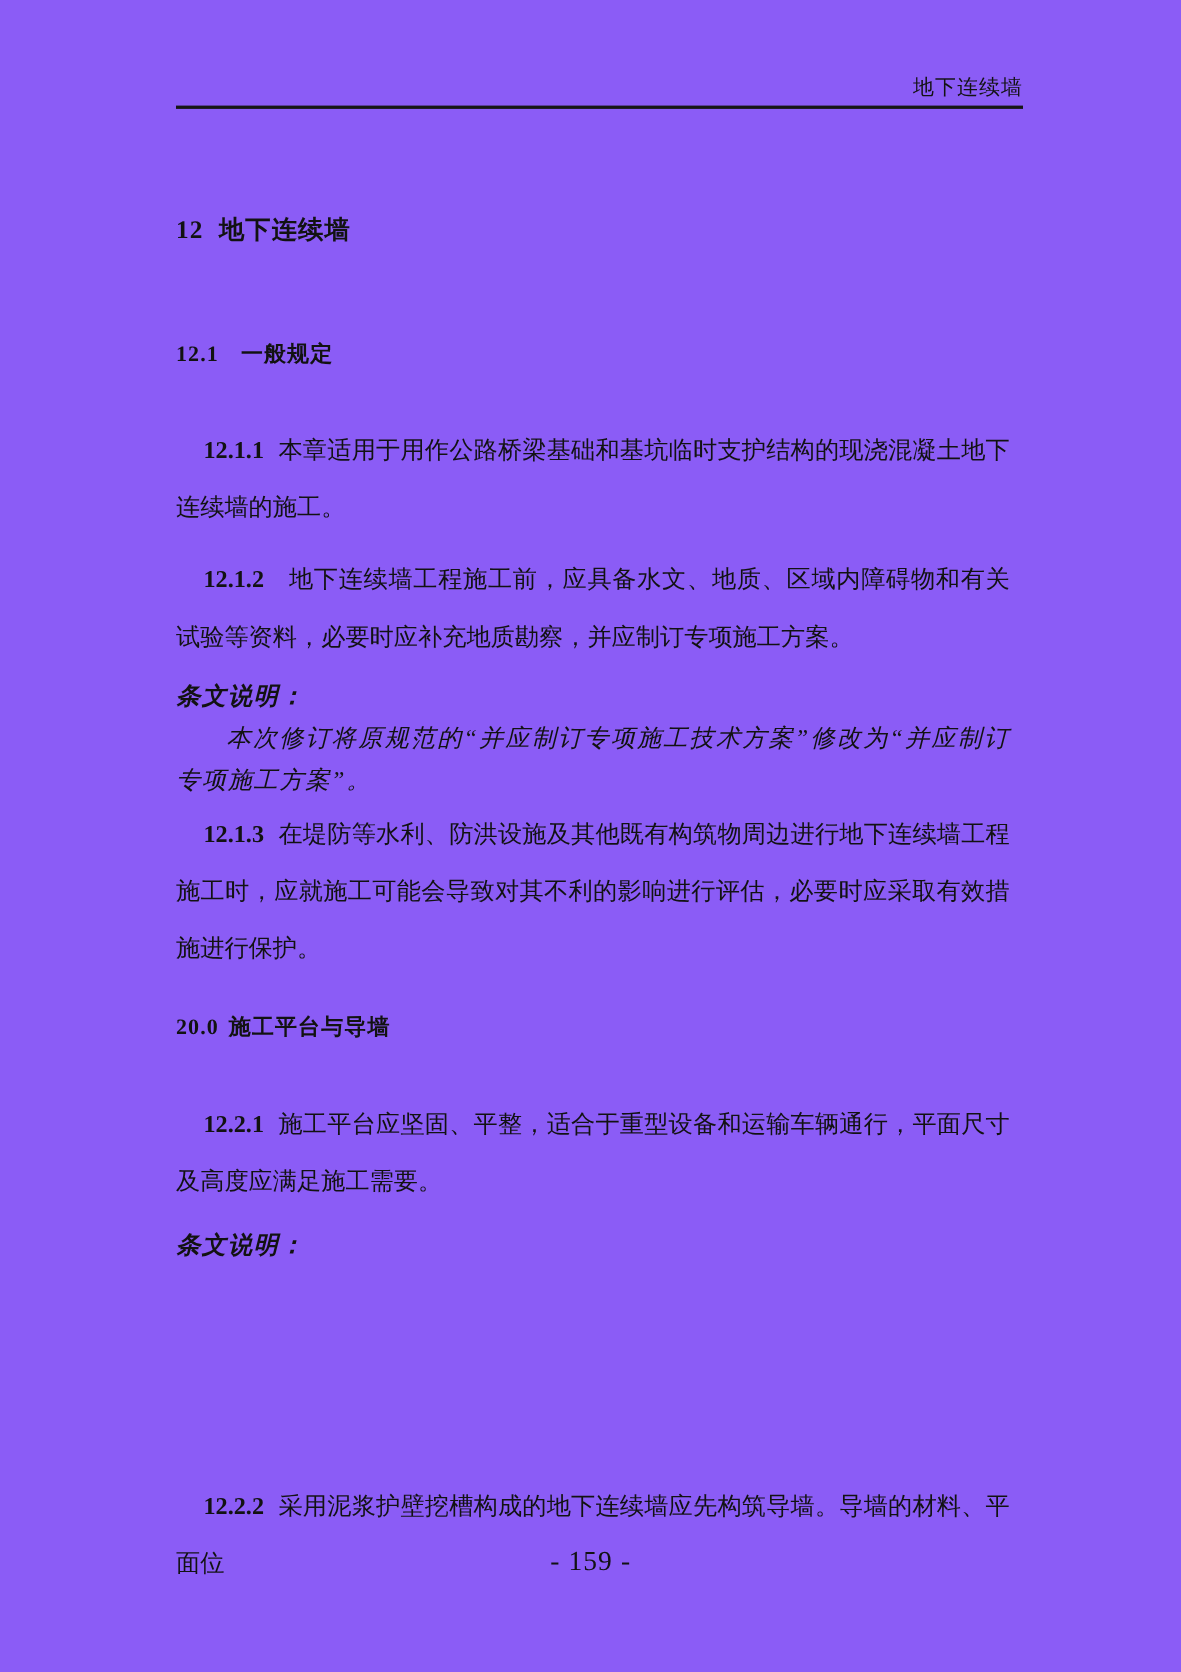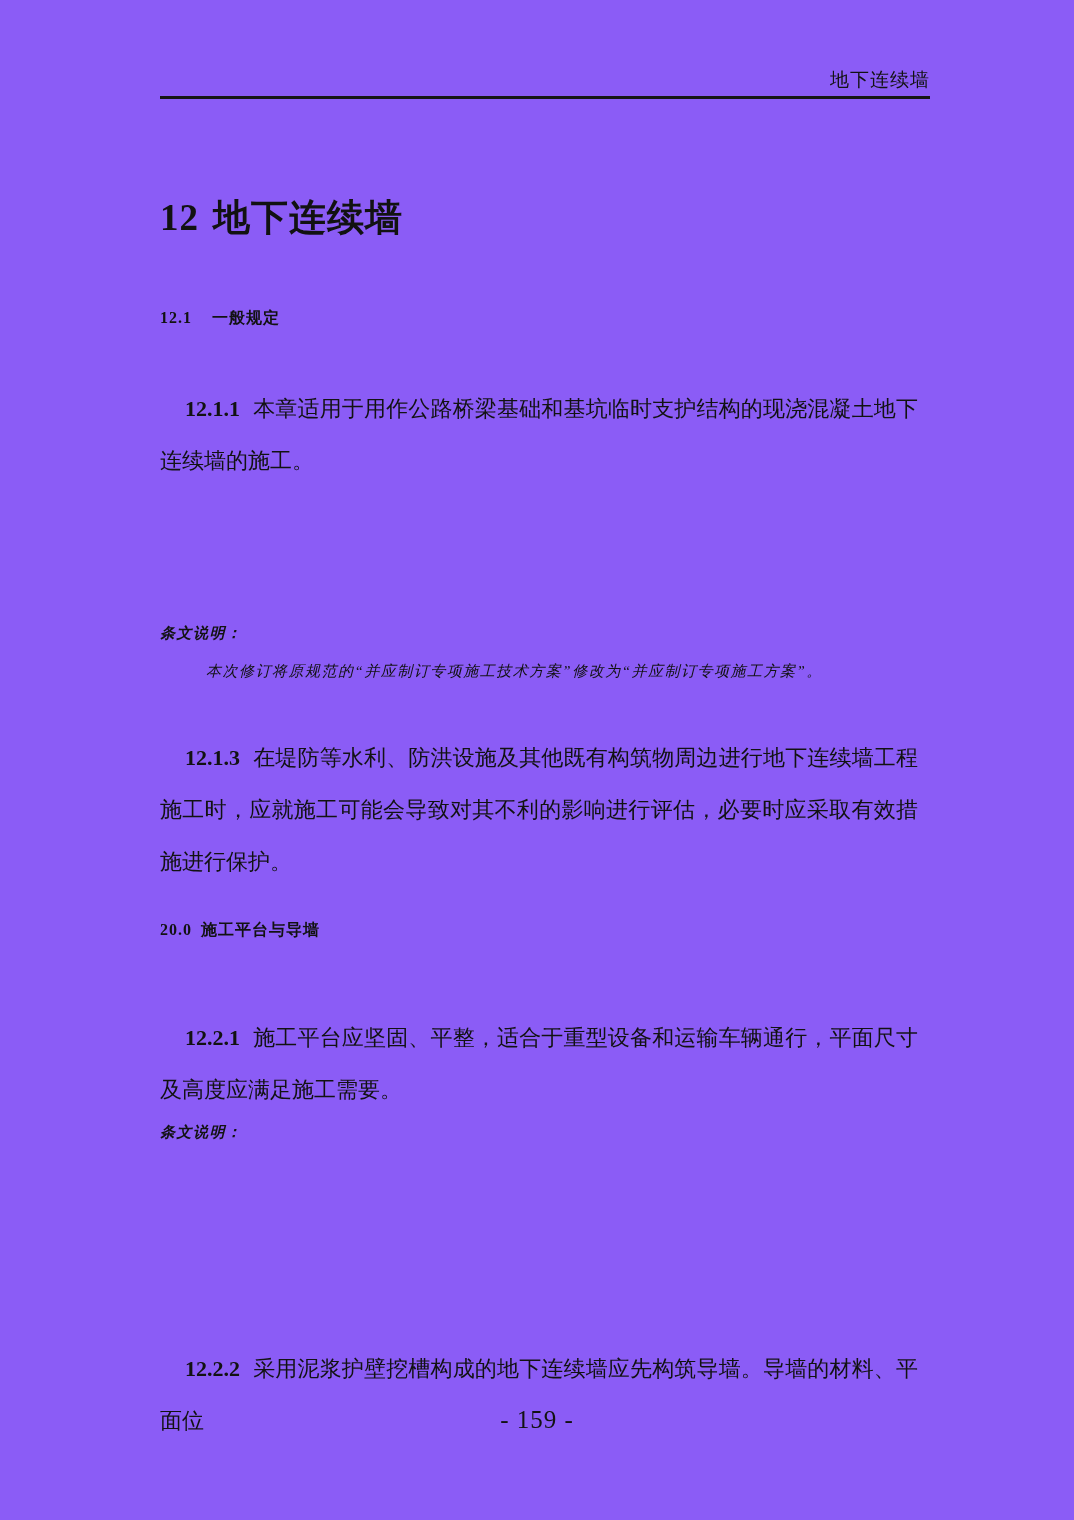--- a/index.html
+++ b/index.html
@@ -24,33 +24,33 @@
     border-bottom: 3px solid #161616;
     font-size: 19px;
     line-height: 28px;
     text-align: right;
     letter-spacing: 1px;
   }
 
   
   .chapter-title {
     top: 193px;
-    font-size: 37px;
+    font-size: 23px;
     font-weight: bold;
     font-family: "Liberation Sans", "DejaVu Sans", sans-serif;
     letter-spacing: 1px;
   }
   .chapter-num {
     font-family: "Liberation Serif", "DejaVu Serif", serif;
     margin-right: 14px;
   }
 
   
   .section-heading {
-    font-size: 16px;
+    font-size: 20px;
     font-weight: bold;
     font-family: "Liberation Sans", "DejaVu Sans", sans-serif;
     letter-spacing: 1px;
   }
   #sec-12-1-heading { top: 308px; }
   #sec-12-2-heading { top: 920px; }
   .sec-num {
     font-family: "Liberation Serif", "DejaVu Serif", serif;
     margin-right: 20px;
   }
@@ -62,27 +62,27 @@
     font-size: 22px;
     line-height: 52px;
     text-align: justify;
     text-indent: 25px;
   }
   .clause-num { font-weight: bold; margin-right: 13px; }
   .gap-wide { margin-right: 22px; }
   #clause-12-1-1 { top: 383px; }
   #clause-12-1-2 { top: 501px; }
   #clause-12-1-3 { top: 732px; }
-  #clause-12-2-1 { top: 996px; margin-top: 16px; }
+  #clause-12-2-1 { top: 996px; }
   #clause-12-2-2 { top: 1343px; }
 
   
   .commentary {
     width: 758px;
-    font-size: 15px;
+    font-size: 22px;
     line-height: 38px;
     font-style: italic;
     letter-spacing: 1.5px;
   }
   #commentary-12-1 { top: 614px; }
   #commentary-12-2 { top: 1113px; }
   .commentary-label { font-weight: bold; font-style: italic; }
   .commentary-text {
     text-align: justify;
     text-indent: 46px;
@@ -112,20 +112,23 @@
   </h1>
 
   <h2 class="abs section-heading" id="sec-12-1-heading">
     <span class="sec-num">12.1</span><span>一般规定</span>
   </h2>
 
   <p class="abs clause" id="clause-12-1-1">
     <span class="clause-num">12.1.1</span><span>本章适用于用作公路桥梁基础和基坑临时支护结构的现浇混凝土地下连续墙的施工。</span>
   </p>
 
+  <p class="abs clause" id="clause-12-1-2">
+    <span class="clause-num gap-wide">12.1.2</span><span>地下连续墙工程施工前，应具备水文、地质、区域内障碍物和有关试验等资料，必要时应补充地质勘察，并应制订专项施工方案。</span>
+  </p>
 
   <div class="abs commentary" id="commentary-12-1">
     <div class="commentary-label">条文说明：</div>
     <p class="commentary-text">本次修订将原规范的“并应制订专项施工技术方案”修改为“并应制订专项施工方案”。</p>
   </div>
 
   <p class="abs clause" id="clause-12-1-3">
     <span class="clause-num">12.1.3</span><span>在堤防等水利、防洪设施及其他既有构筑物周边进行地下连续墙工程施工时，应就施工可能会导致对其不利的影响进行评估，必要时应采取有效措施进行保护。</span>
   </p>
 

